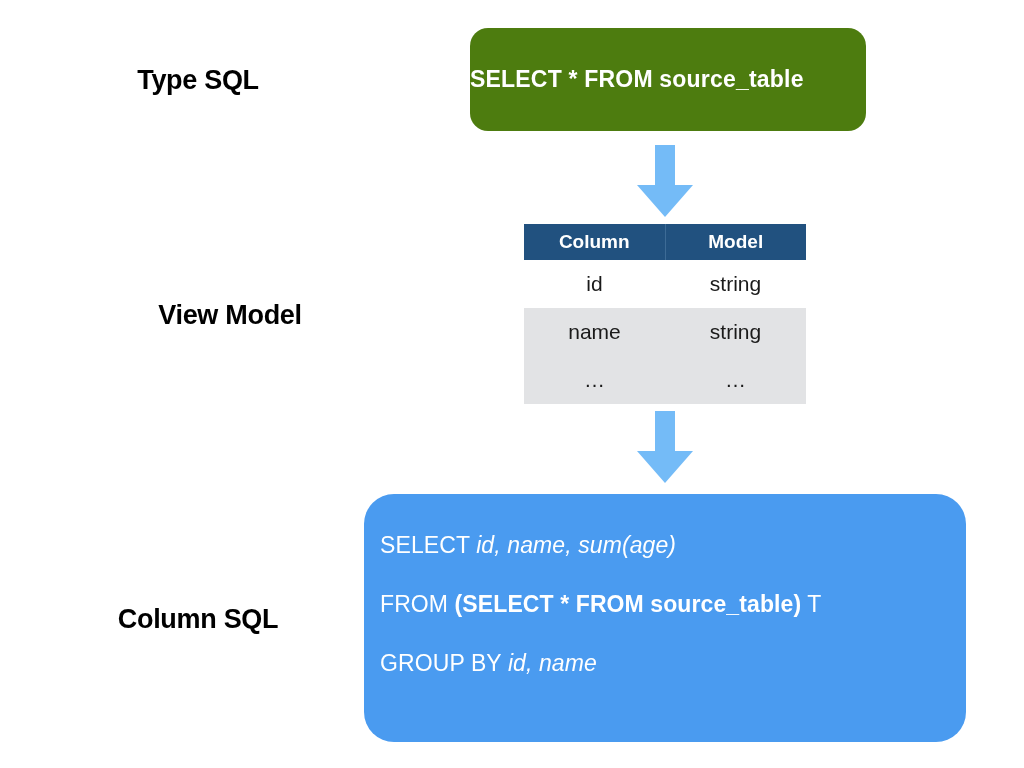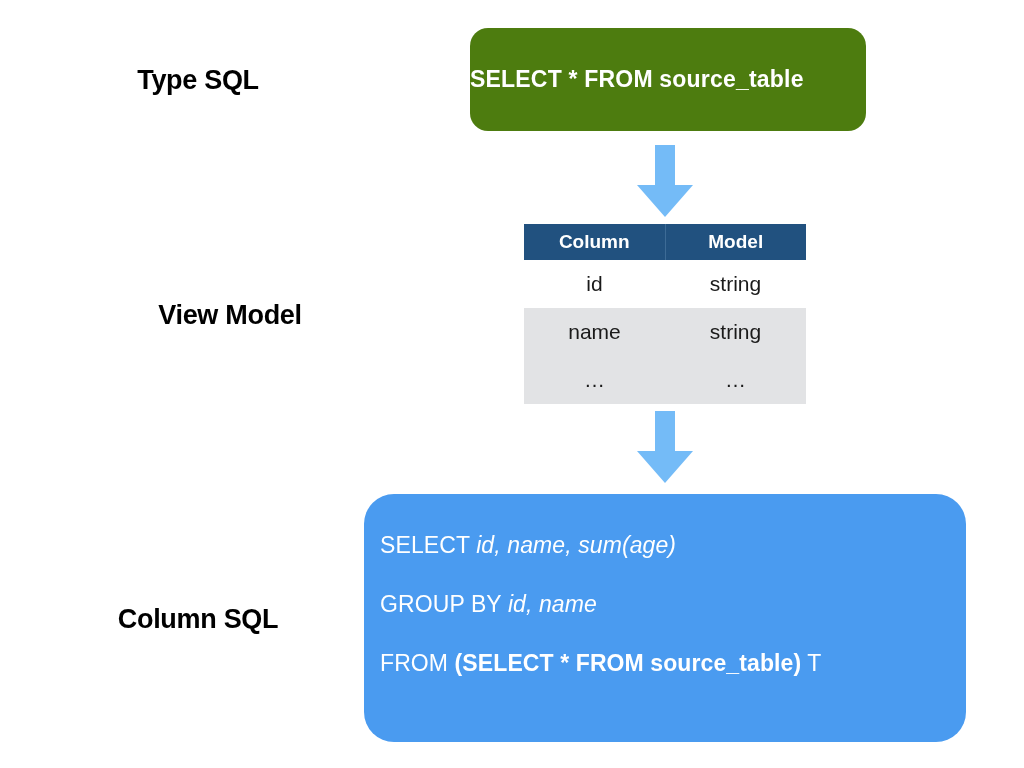--- a/index.html
+++ b/index.html
@@ -167,20 +167,20 @@
     <polygon points="18,0 38,0 38,40 56,40 28,72 0,40 18,40" fill="#74bbf7"></polygon>
   </svg>
 
   <div class="row-label" id="label-widget-sql">Column SQL</div>
 
   <div class="widget-sql-box">
     <div class="sql-line">
       <span class="sql-kw">SELECT </span><span class="sql-it">id, name, sum(age)</span>
     </div>
     <div class="sql-line">
-      <span class="sql-kw">GROUP BY </span><span class="sql-it">id, name</span>
+      <span class="sql-kw">FROM </span><span class="sql-bold">(SELECT * FROM source_table)</span><span class="sql-kw"> T</span>
     </div>
     <div class="sql-line">
-      <span class="sql-kw">FROM </span><span class="sql-bold">(SELECT * FROM source_table)</span><span class="sql-kw"> T</span>
+      <span class="sql-kw">GROUP BY </span><span class="sql-it">id, name</span>
     </div>
   </div>
 
 </div>
 
 </body></html>

